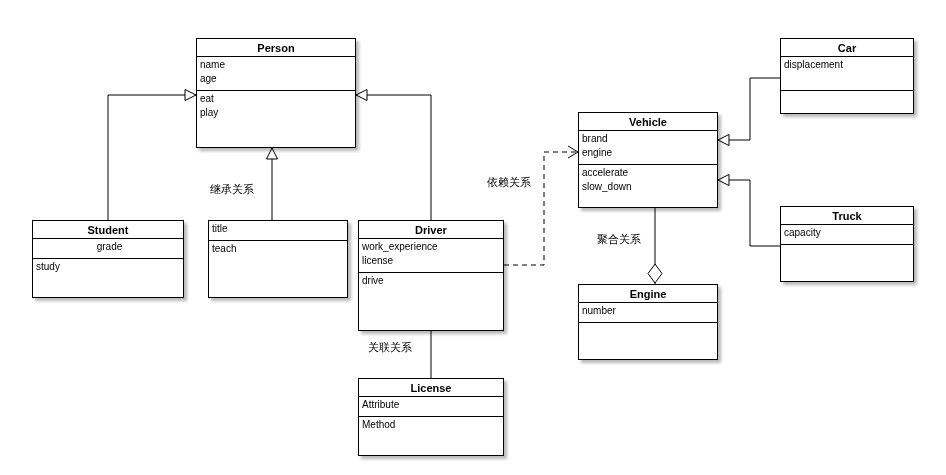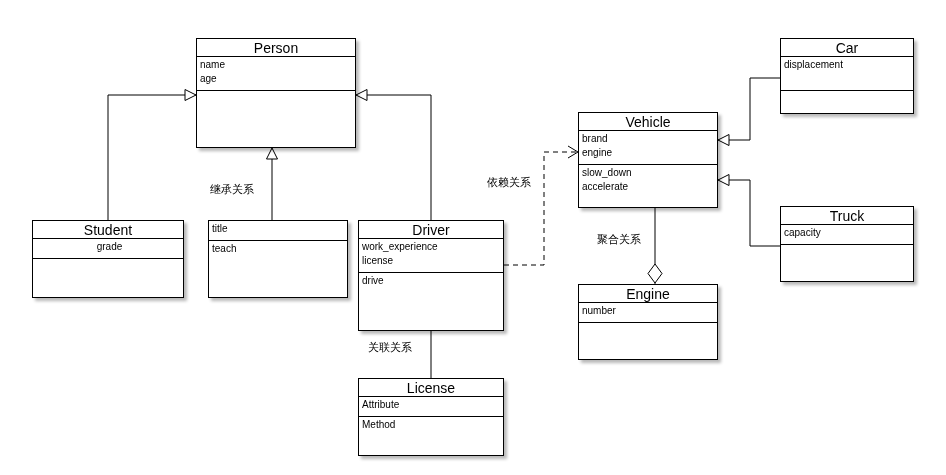--- a/index.html
+++ b/index.html
@@ -27,22 +27,22 @@
     position: absolute;
     background: #ffffff;
     border: 1px solid #000000;
     box-sizing: border-box;
     box-shadow: 3px 3px 3px rgba(0,0,0,0.28);
     font-size: 11px;
     color: #000000;
   }
   .uml-title {
     text-align: center;
-    font-weight: normal;
-    font-size: 14px;
+    font-weight: bold;
+    font-size: 11px;
     line-height: 18px;
     height: 18px;
     border-bottom: 1px solid #000000;
     box-sizing: border-box;
   }
   .uml-section {
     box-sizing: border-box;
     padding: 1px 0 1px 3px;
   }
   .uml-section.divided {
@@ -91,26 +91,33 @@
     <path d="M 655 208 L 655 284" fill="none" stroke="#000000" stroke-width="1"></path>
     <polygon points="655,264 648,273.5 655,283 662,273.5" fill="#ffffff" stroke="#000000" stroke-width="1"></polygon>
   </svg>
 
   <div class="uml-class" style="left:196px; top:38px; width:160px; height:110px;">
     <div class="uml-title">Person</div>
     <div class="uml-section divided" style="height:34px;">
       <div class="uml-row">name</div>
       <div class="uml-row">age</div>
     </div>
+    <div class="uml-section">
+      <div class="uml-row">eat</div>
+      <div class="uml-row">play</div>
+    </div>
   </div>
 
   <div class="uml-class" style="left:32px; top:220px; width:152px; height:78px;">
     <div class="uml-title">Student</div>
     <div class="uml-section divided" style="height:20px;text-align:center;">
       <div class="uml-row">grade</div>
+    </div>
+    <div class="uml-section">
+      <div class="uml-row">study</div>
     </div>
   </div>
 
   <div class="uml-class" style="left:208px; top:220px; width:140px; height:78px;">
     <div class="uml-section divided" style="height:20px;">
       <div class="uml-row">title</div>
     </div>
     <div class="uml-section">
       <div class="uml-row">teach</div>
     </div>
@@ -137,22 +144,22 @@
     </div>
   </div>
 
   <div class="uml-class" style="left:578px; top:112px; width:140px; height:96px;">
     <div class="uml-title">Vehicle</div>
     <div class="uml-section divided" style="height:34px;">
       <div class="uml-row">brand</div>
       <div class="uml-row">engine</div>
     </div>
     <div class="uml-section">
+      <div class="uml-row">accelerate</div>
       <div class="uml-row">slow_down</div>
-      <div class="uml-row">accelerate</div>
     </div>
   </div>
 
   <div class="uml-class" style="left:780px; top:38px; width:134px; height:76px;">
     <div class="uml-title">Car</div>
     <div class="uml-section divided" style="height:34px;">
       <div class="uml-row">displacement</div>
     </div>
     <div class="uml-section"></div>
   </div>

